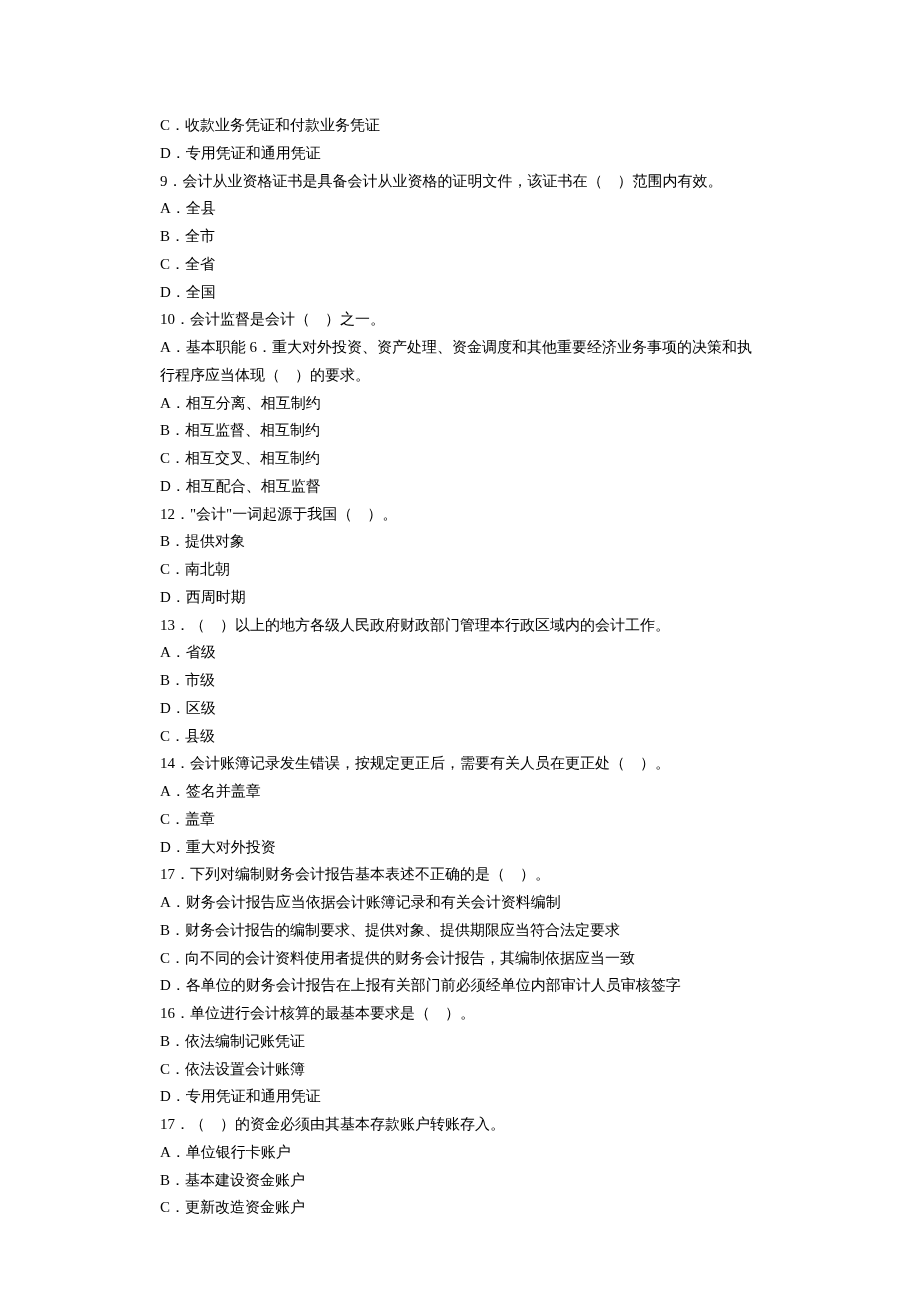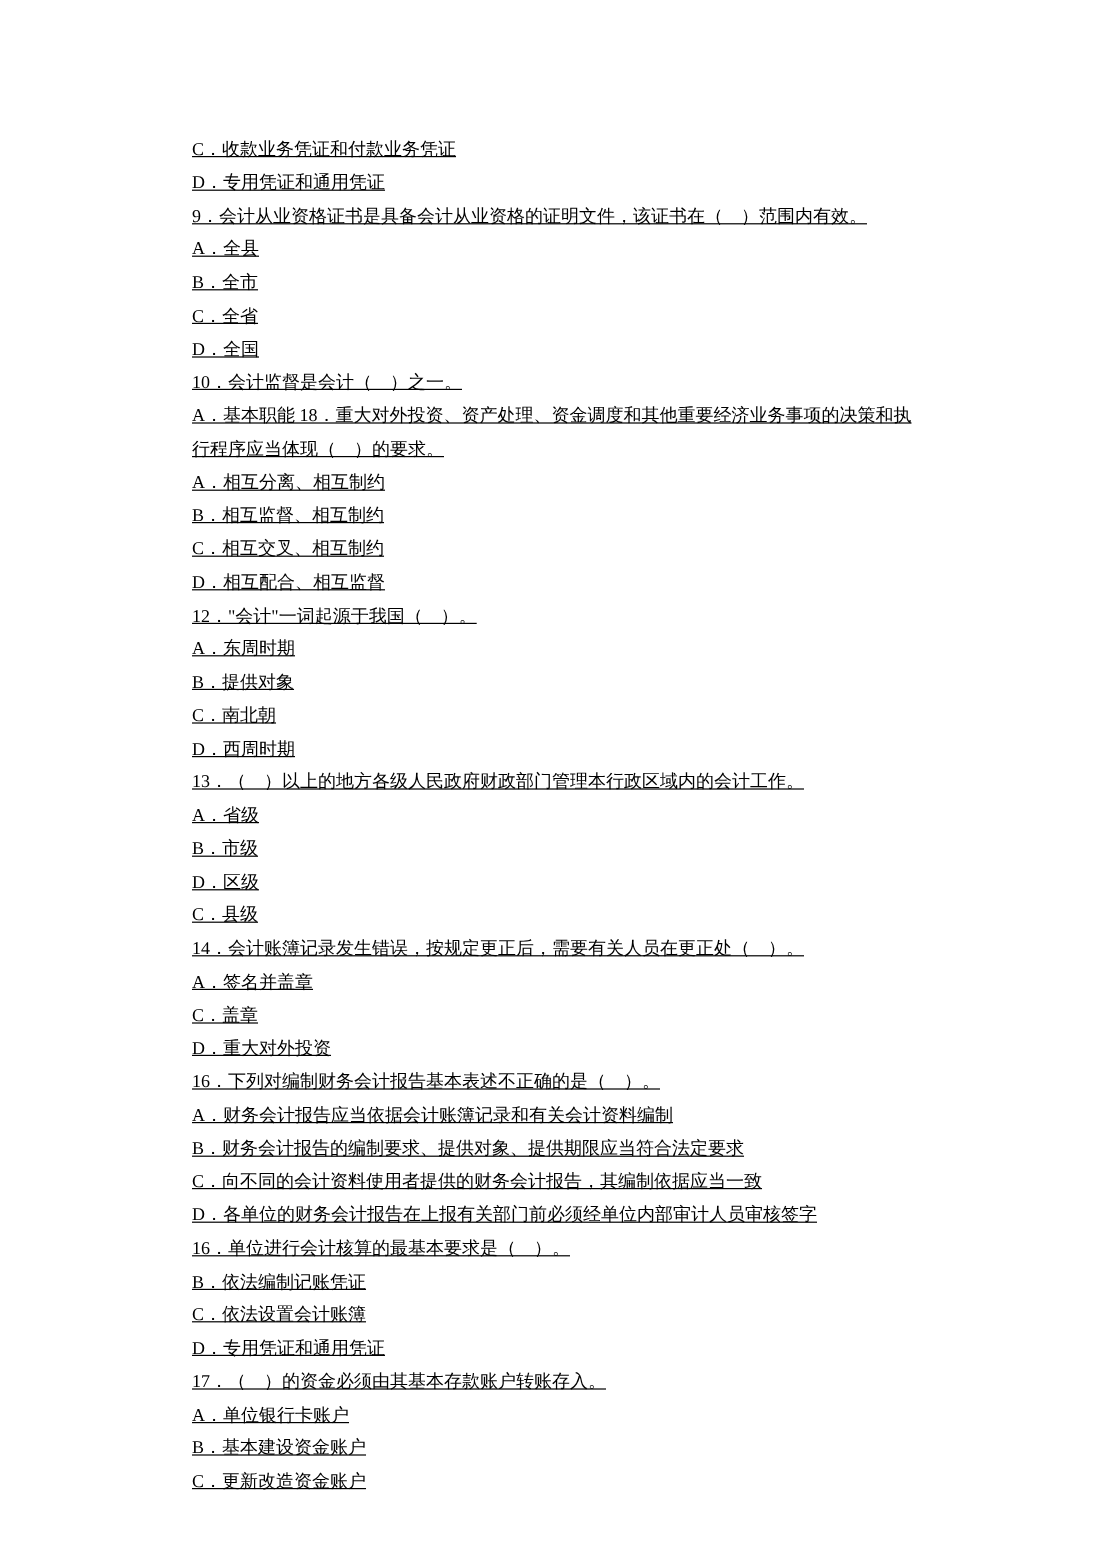--- a/index.html
+++ b/index.html
@@ -13,55 +13,53 @@
   }
   .page {
     width: 920px;
     min-height: 1302px;
     box-sizing: border-box;
     padding: 112px 160px 80px 160px;
     background: #ffffff;
   }
   .line {
     white-space: normal;
-    text-decoration: underline;
   }
 </style>
 </head>
 <body>
 
 <div class="page">
   <div class="line">C．收款业务凭证和付款业务凭证</div>
   <div class="line">D．专用凭证和通用凭证</div>
   <div class="line">9．会计从业资格证书是具备会计从业资格的证明文件，该证书在（　）范围内有效。</div>
   <div class="line">A．全县</div>
   <div class="line">B．全市</div>
   <div class="line">C．全省</div>
   <div class="line">D．全国</div>
   <div class="line">10．会计监督是会计（　）之一。</div>
-  <div class="line">A．基本职能 18．重大对外投资、资产处理、资金调度和其他重要经济业务事项的决策和执行程序应当体现（　）的要求。</div>
+  <div class="line">A．基本职能 6．重大对外投资、资产处理、资金调度和其他重要经济业务事项的决策和执行程序应当体现（　）的要求。</div>
   <div class="line">A．相互分离、相互制约</div>
   <div class="line">B．相互监督、相互制约</div>
   <div class="line">C．相互交叉、相互制约</div>
   <div class="line">D．相互配合、相互监督</div>
   <div class="line">12．"会计"一词起源于我国（　）。</div>
-  <div class="line">A．东周时期</div>
   <div class="line">B．提供对象</div>
   <div class="line">C．南北朝</div>
   <div class="line">D．西周时期</div>
   <div class="line">13．（　）以上的地方各级人民政府财政部门管理本行政区域内的会计工作。</div>
   <div class="line">A．省级</div>
   <div class="line">B．市级</div>
   <div class="line">D．区级</div>
   <div class="line">C．县级</div>
   <div class="line">14．会计账簿记录发生错误，按规定更正后，需要有关人员在更正处（　）。</div>
   <div class="line">A．签名并盖章</div>
   <div class="line">C．盖章</div>
   <div class="line">D．重大对外投资</div>
-  <div class="line">16．下列对编制财务会计报告基本表述不正确的是（　）。</div>
+  <div class="line">17．下列对编制财务会计报告基本表述不正确的是（　）。</div>
   <div class="line">A．财务会计报告应当依据会计账簿记录和有关会计资料编制</div>
   <div class="line">B．财务会计报告的编制要求、提供对象、提供期限应当符合法定要求</div>
   <div class="line">C．向不同的会计资料使用者提供的财务会计报告，其编制依据应当一致</div>
   <div class="line">D．各单位的财务会计报告在上报有关部门前必须经单位内部审计人员审核签字</div>
   <div class="line">16．单位进行会计核算的最基本要求是（　）。</div>
   <div class="line">B．依法编制记账凭证</div>
   <div class="line">C．依法设置会计账簿</div>
   <div class="line">D．专用凭证和通用凭证</div>
   <div class="line">17．（　）的资金必须由其基本存款账户转账存入。</div>
   <div class="line">A．单位银行卡账户</div>

